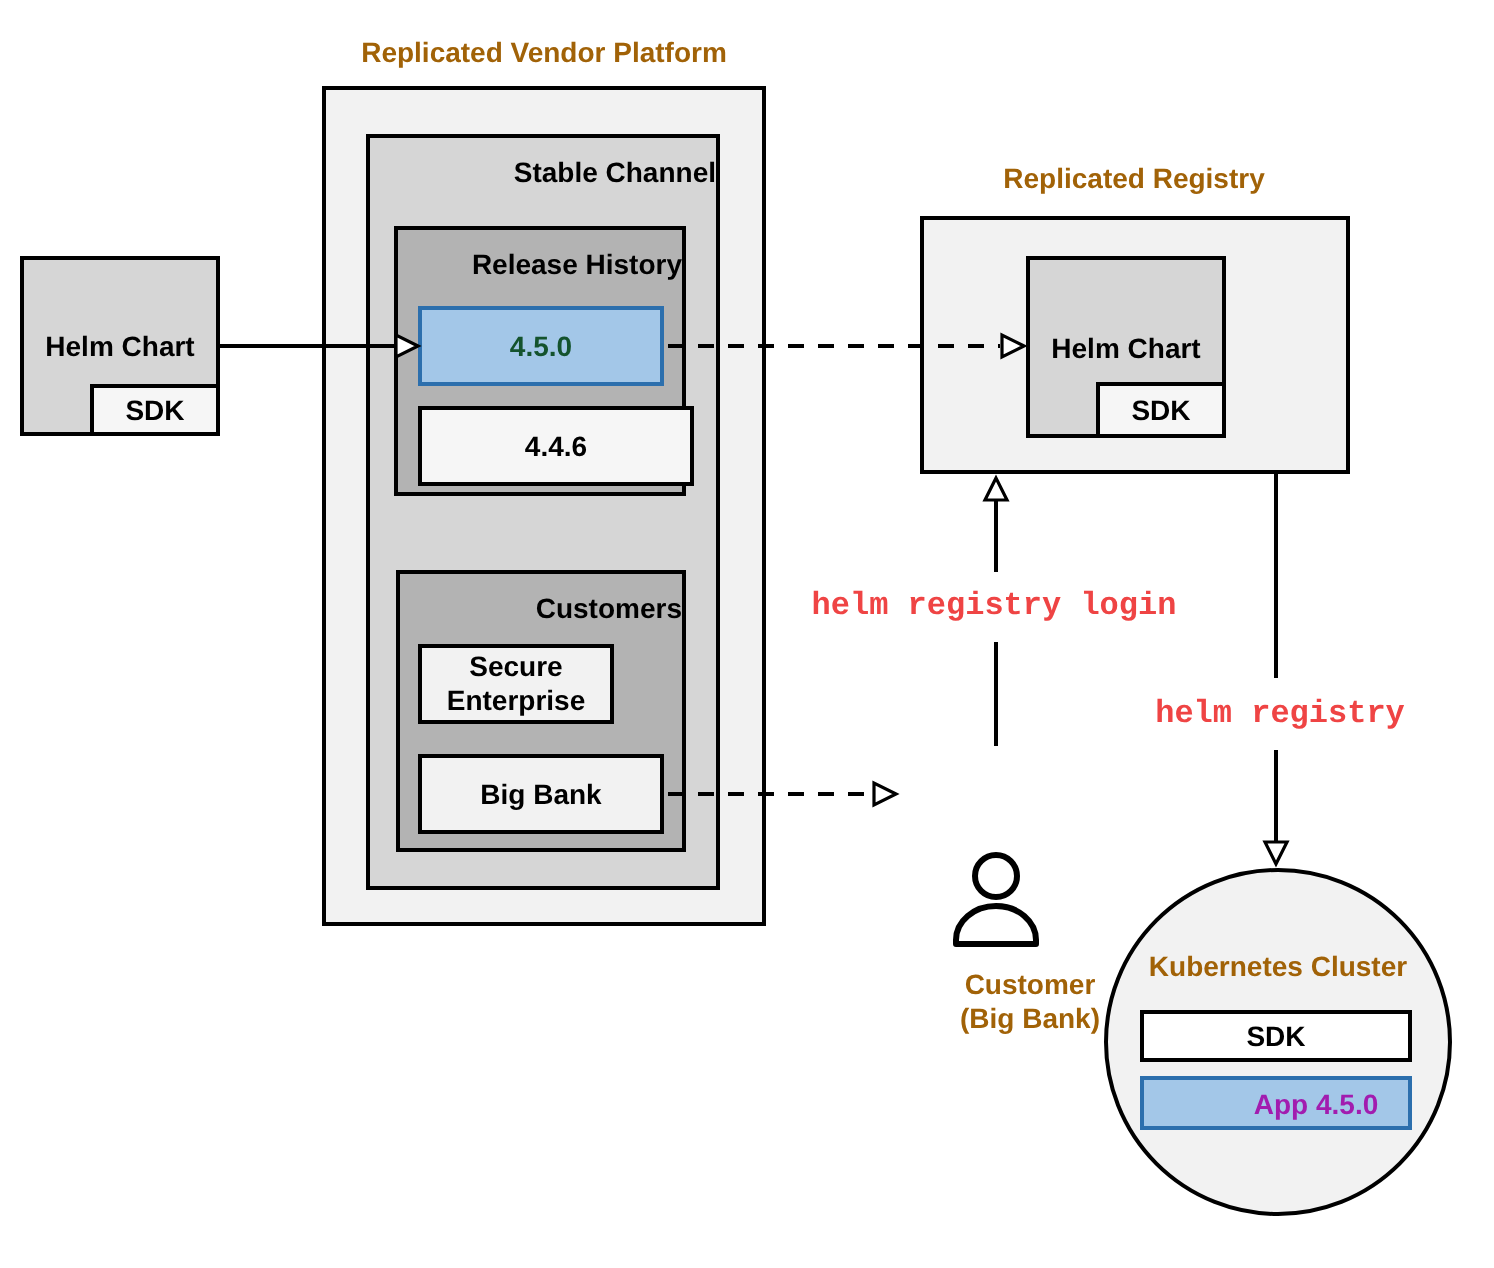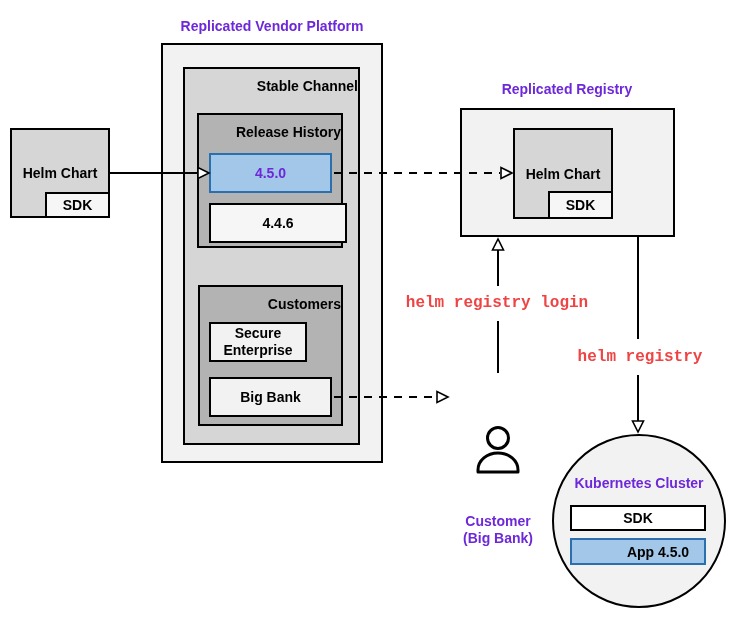--- a/index.html
+++ b/index.html
@@ -20,21 +20,21 @@
   .fill-mid    { background: #d6d6d6; }
   .fill-dark   { background: #b3b3b3; }
   .fill-paper  { background: #f6f6f6; }
   .fill-white  { background: #ffffff; }
   .fill-blue   { background: #a3c7e8; border-color: #2c6fad; }
   .lbl {
     position: absolute;
     font-weight: bold;
     font-size: 14px;
     line-height: 1.15;
-    color: #6d28d9;
+    color: #a16207;
     text-align: center;
     white-space: nowrap;
   }
   .center-in {
     display: flex;
     align-items: center;
     justify-content: center;
     font-weight: bold;
     font-size: 14px;
     color: #000000;
@@ -81,21 +81,21 @@
 
   <div class="box fill-mid" style="left:183px; top:67px; width:177px; height:378px;">
     <div class="head-lbl">Stable Channel</div>
   </div>
 
   <div class="box fill-dark" style="left:197px; top:113px; width:146px; height:135px;">
     <div class="head-lbl">Release History</div>
   </div>
 
   <div class="box fill-blue center-in" style="left:209px; top:153px; width:123px; height:40px; color:#1c5c9b;">
-    <span style="color:#6d28d9;">4.5.0</span>
+    <span style="color:#14532d;">4.5.0</span>
   </div>
 
   <div class="box fill-paper center-in" style="left:209px; top:203px; width:138px; height:40px;">
     <span>4.4.6</span>
   </div>
 
   <div class="box fill-dark" style="left:198px; top:285px; width:145px; height:141px;">
     <div class="head-lbl">Customers</div>
   </div>
 
@@ -123,35 +123,35 @@
   </div>
   <div class="box fill-paper center-in" style="left:548px; top:191px; width:65px; height:28px;">
     <span>SDK</span>
   </div>
 
 
   <svg width="46" height="50" viewBox="0 0 46 50" style="position:absolute; left:475px; top:424px;">
     <circle cx="23" cy="14" r="10.5" fill="#ffffff" stroke="#000000" stroke-width="3"></circle>
     <path d="M3 48 v-2 a20 17 0 0 1 40 0 v2 z" fill="#ffffff" stroke="#000000" stroke-width="3" stroke-linejoin="round"></path>
   </svg>
-  <div class="lbl two-line" style="left:498px; top:484px; transform:translateX(-50%);margin-top:29px;">
+  <div class="lbl two-line" style="left:515px; top:484px; transform:translateX(-50%);">
     <div>Customer</div>
     <div>(Big Bank)</div>
   </div>
 
   <div class="mono-lbl" style="left:497px; top:303px;">helm registry login</div>
   <div class="mono-lbl" style="left:640px; top:357px;">helm registry</div>
 
   <div class="circle fill-light" style="left:552px; top:434px; width:174px; height:174px;"></div>
   <div class="lbl" style="left:639px; top:475px; transform:translateX(-50%);">Kubernetes Cluster</div>
   <div class="box fill-white center-in" style="left:570px; top:505px; width:136px; height:26px;">
     <span>SDK</span>
   </div>
   <div class="box fill-blue center-in" style="left:570px; top:538px; width:136px; height:27px;">
-    <span class="blue" style="color:#000000;margin-left:40px;">App 4.5.0</span>
+    <span class="blue" style="color:#a21caf;margin-left:40px;">App 4.5.0</span>
   </div>
 
   <svg id="connector-layer" width="747" height="634" viewBox="0 0 747 634">
 
     <g>
       <line x1="110" y1="173" x2="198" y2="173" stroke="#000000" stroke-width="2"></line>
       <polygon points="209,173 198,167.5 198,178.5" fill="#ffffff" stroke="#000000" stroke-width="1.6"></polygon>
     </g>
 
     <g>

